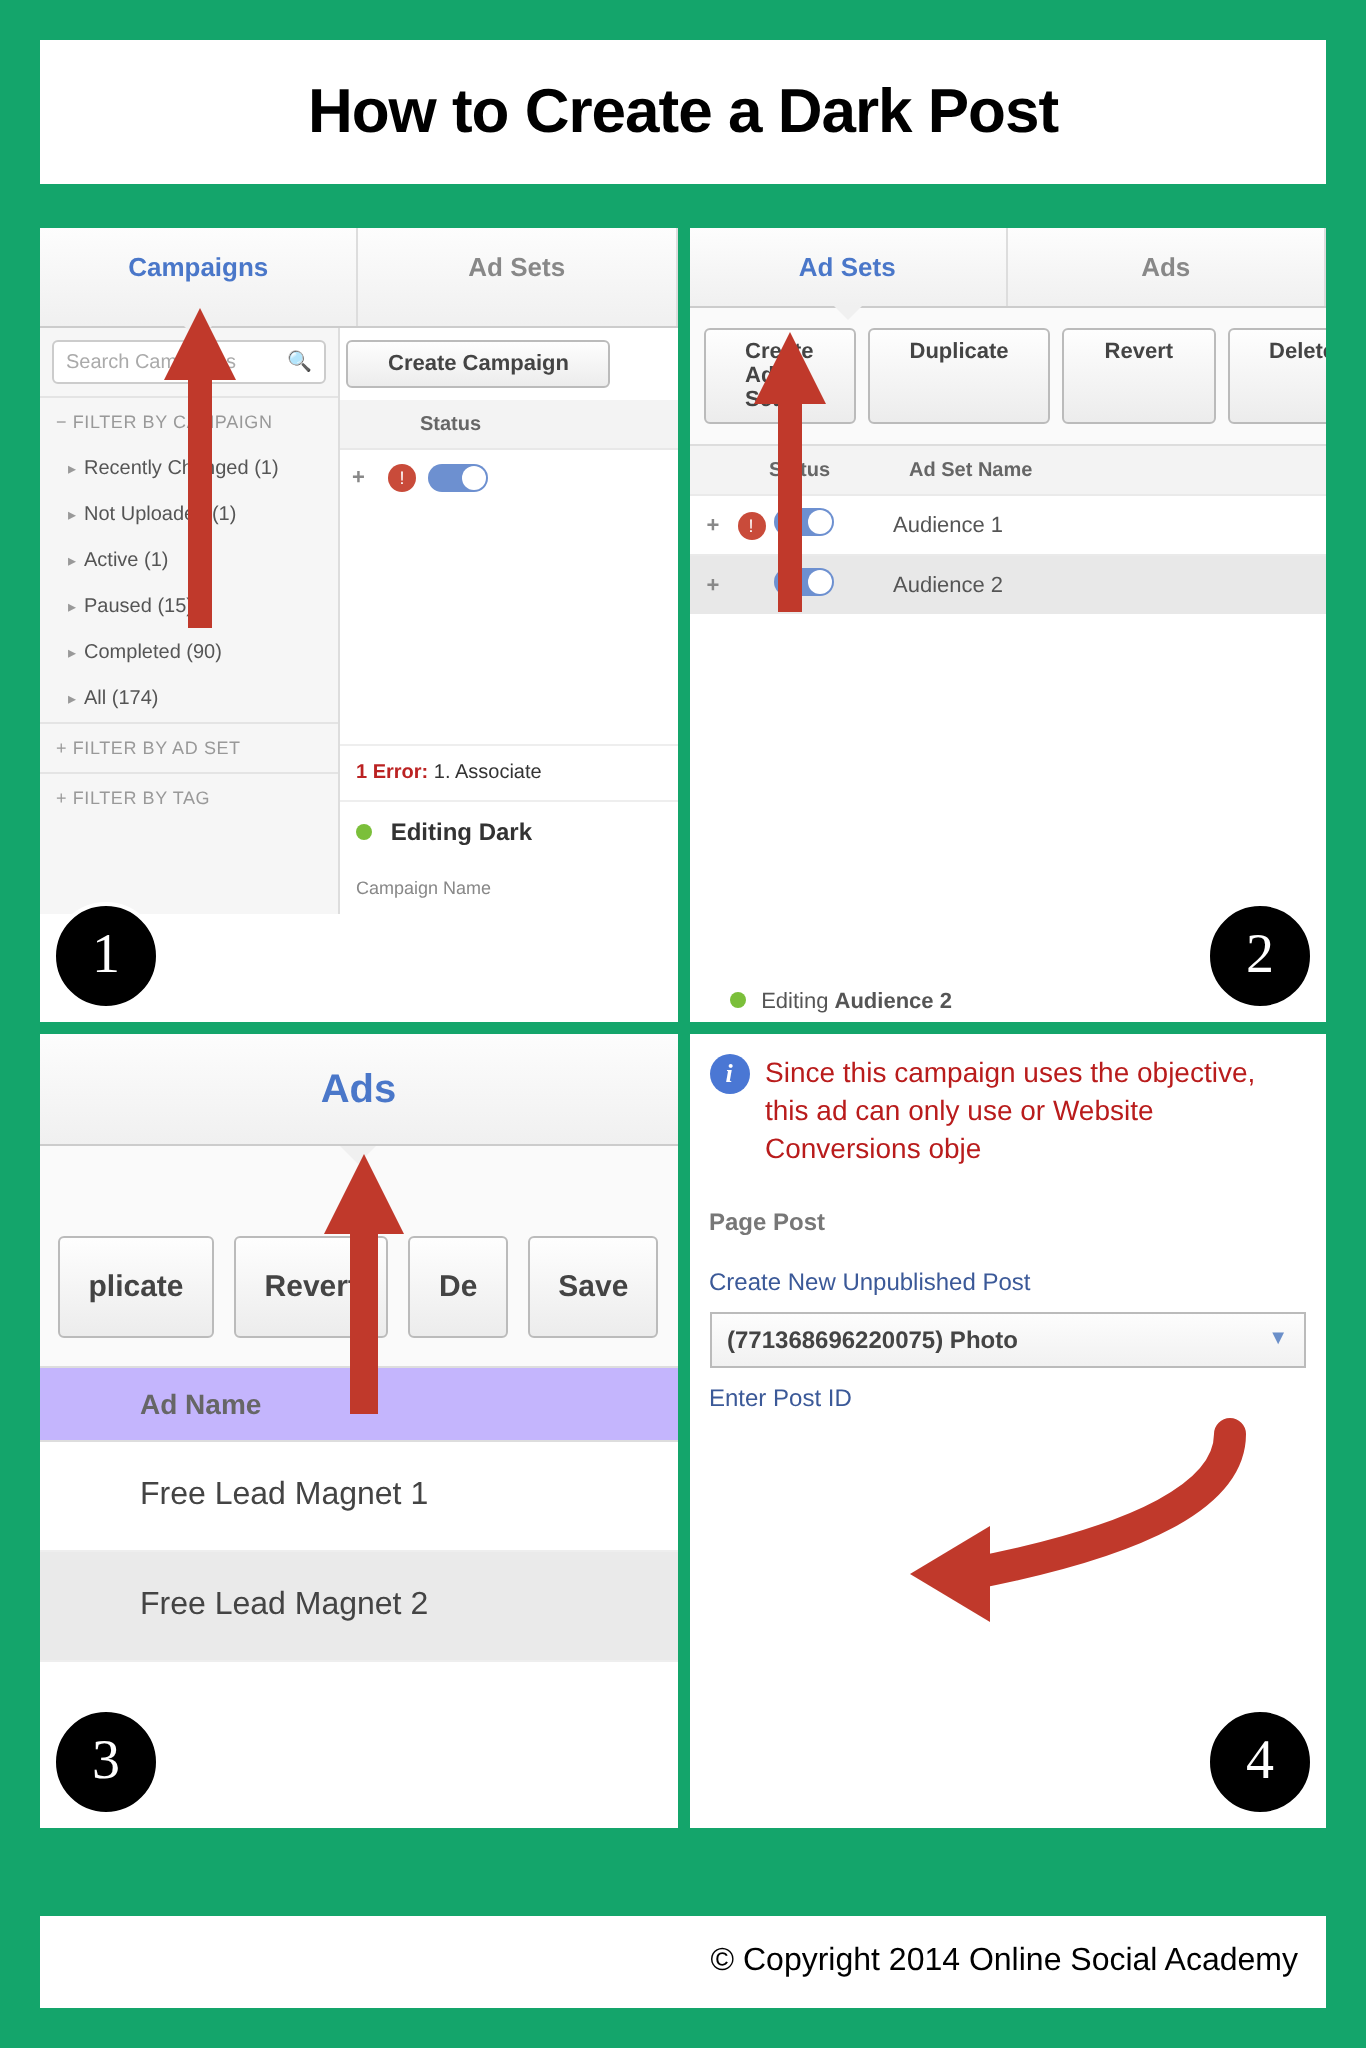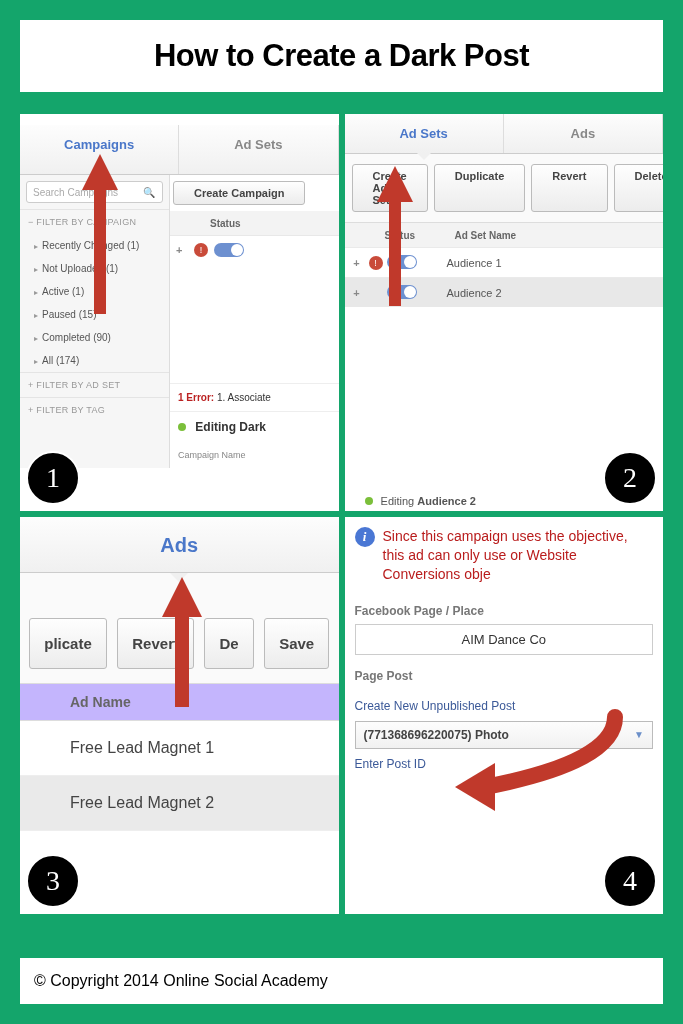--- a/index.html
+++ b/index.html
@@ -53,21 +53,20 @@
     z-index: 20;
   }
   .badge-bl { bottom: 6px; left: 6px; }
   .badge-br { bottom: 6px; right: 6px; }
   
   .p1-tabs {
     display: flex;
     background: linear-gradient(#fdfdfd,#f0f0f0);
     border-bottom: 1px solid #ccc;
     height: 50px;
-    margin-top: 11px;
   }
   .p1-tab {
     flex: 1;
     text-align: center;
     line-height: 40px;
     font-size: 13px;
     font-weight: bold;
     color: #888;
     border-right: 1px solid #ddd;
   }
@@ -238,21 +237,21 @@
   .p4-select {
     margin: 2px 10px; border:1px solid #bbb; background:linear-gradient(#fdfdfd,#f1f1f1);
     padding:6px 8px; font-size:12px; font-weight:bold; color:#444;
     display:flex; justify-content:space-between; align-items:center;
   }
   .p4-select .caret { color:#6b8fc9; font-size:10px; }
   .footer-bar {
     position: absolute;
     bottom: 20px; left: 20px; right: 20px;
     background: #fff;
-    text-align: left;
+    text-align: right;
     padding: 14px;
     font-size: 16px;
   }
 </style>
 </head>
 <body>
 
 <div class="title-bar">
   <h1>How to Create a Dark Post</h1>
 </div>
@@ -369,24 +368,20 @@
     </div>
     <div class="step-badge badge-bl">3</div>
   </div>
 
   <div class="panel panel4">
     <div class="p4-info">
       <div class="info-icon">i</div>
       <div class="p4-info-text">Since this campaign uses the objective, this ad can only use or Website Conversions obje</div>
     </div>
     <div class="p4-section">
-      <div class="p4-label">Facebook Page / Place</div>
-      <div class="p4-field">AIM Dance Co</div>
-    </div>
-    <div class="p4-section">
       <div class="p4-label">Page Post</div>
     </div>
     <a class="p4-link">Create New Unpublished Post</a>
     <div class="p4-select">
       <span>(771368696220075) Photo</span>
       <span class="caret">▼</span>
     </div>
     <a class="p4-link">Enter Post ID</a>
 
     <div class="red-arrow-curve" style="position:absolute; left:80px; top:190px; z-index:15;">

